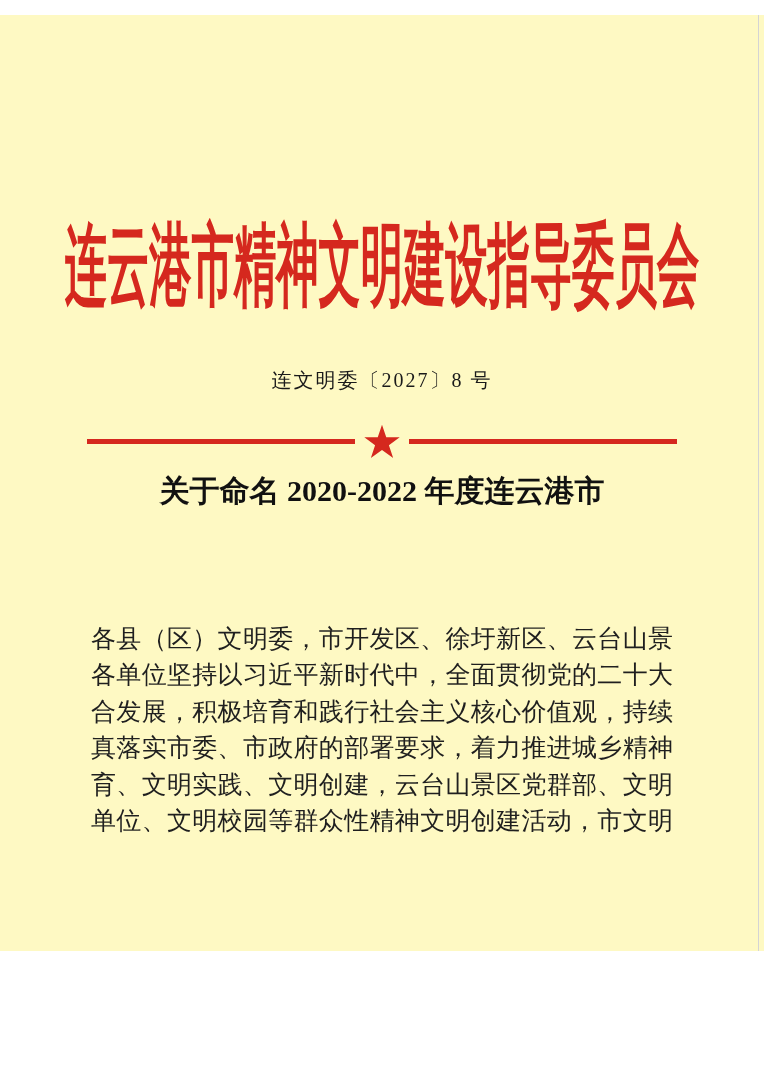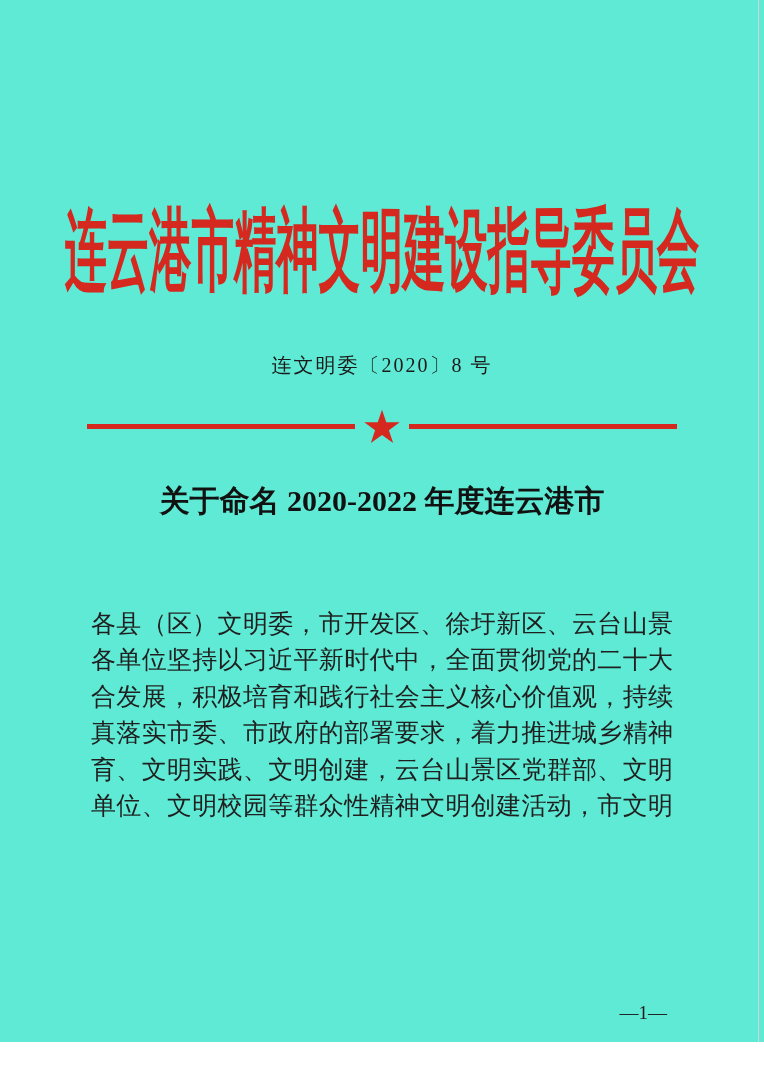--- a/index.html
+++ b/index.html
@@ -5,23 +5,24 @@
   html, body {
     margin: 0;
     padding: 0;
     background: #ffffff;
     font-family: "Liberation Serif", "DejaVu Serif", serif;
     overflow-x: hidden;
   }
   .stage {
     position: relative;
     width: 764px;
-    height: 1042px;
-    background: #5eead4;
+    height: 936px;
+    background: #fef9c3;
     overflow: hidden;
+    margin-top: 15px;
   }
 
   
   .org-name-wrap {
     position: absolute;
     top: 196px;
     left: 0;
     width: 764px;
     height: 110px;
     display: flex;
@@ -72,21 +73,21 @@
   .star-icon {
     width: 36px;
     height: 34px;
     margin: 0 9px;
     flex: 0 0 auto;
   }
 
   
   .doc-title {
     position: absolute;
-    top: 483px;
+    top: 458px;
     left: 0;
     width: 764px;
     text-align: center;
     font-weight: 700;
     font-size: 30px;
     line-height: 36px;
     color: #111111;
   }
 
   
@@ -144,21 +145,21 @@
 </style>
 </head>
 <body>
 
 <div class="stage">
 
   <div class="org-name-wrap">
     <span class="org-name">连云港市精神文明建设指导委员会</span>
   </div>
 
-  <div class="doc-number">连文明委〔2020〕8 号</div>
+  <div class="doc-number">连文明委〔2027〕8 号</div>
 
   <div class="separator">
     <div class="rule-seg"></div>
     <svg class="star-icon" viewBox="0 0 100 96" xmlns="http://www.w3.org/2000/svg">
       <polygon points="50,2 62,37.5 100,37.5 69.5,60 81.5,96 50,73.5 18.5,96 30.5,60 0,37.5 38,37.5" fill="#d5281e"></polygon>
     </svg>
     <div class="rule-seg"></div>
   </div>
 
   <div class="doc-title">

